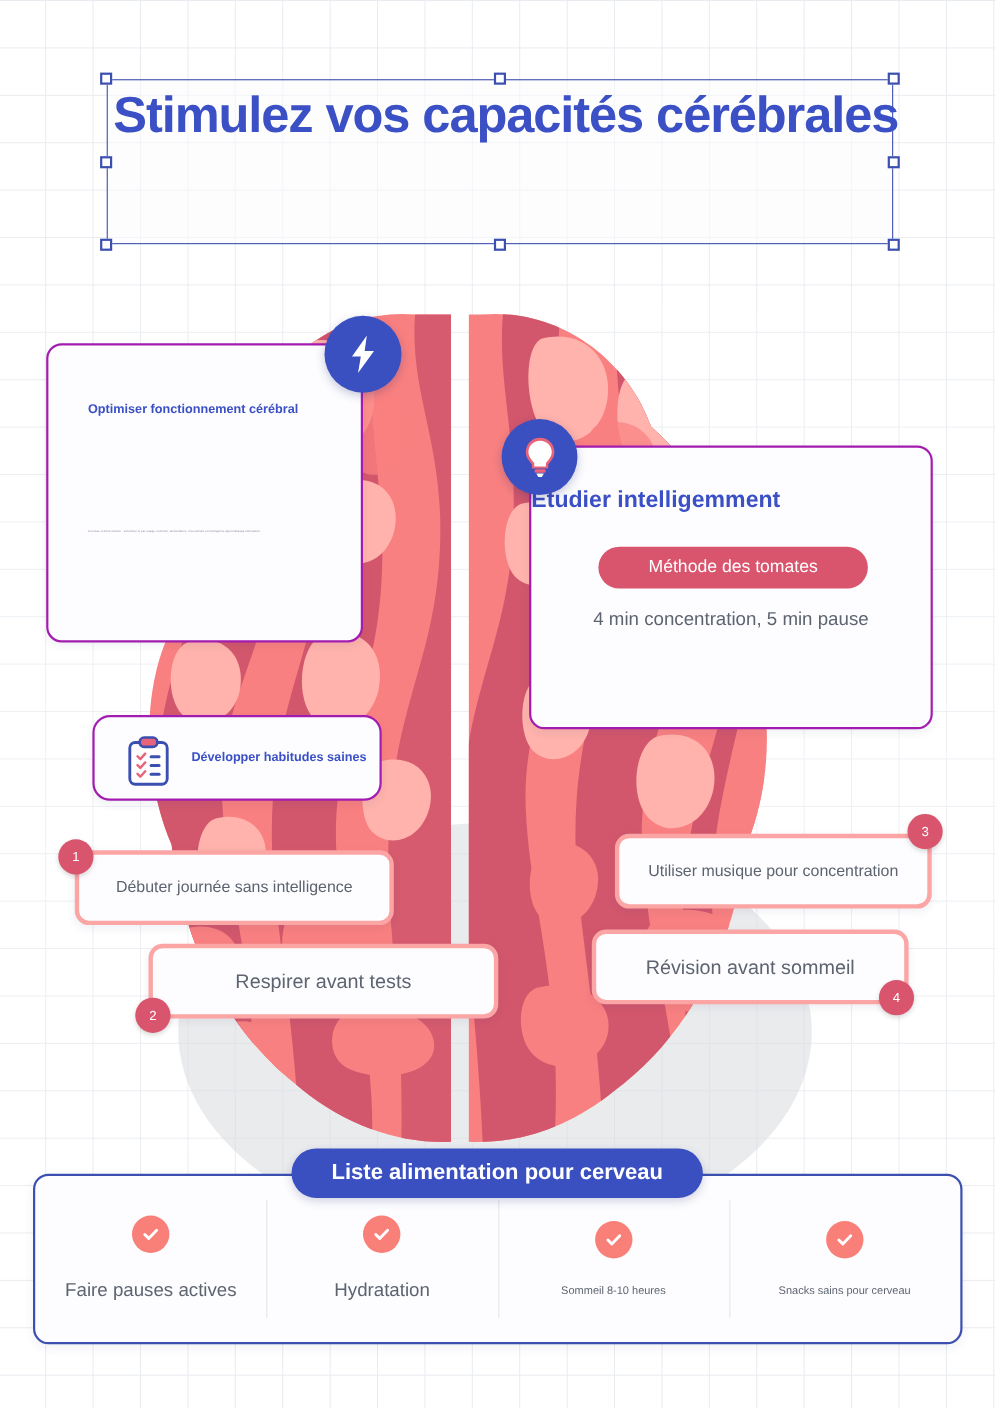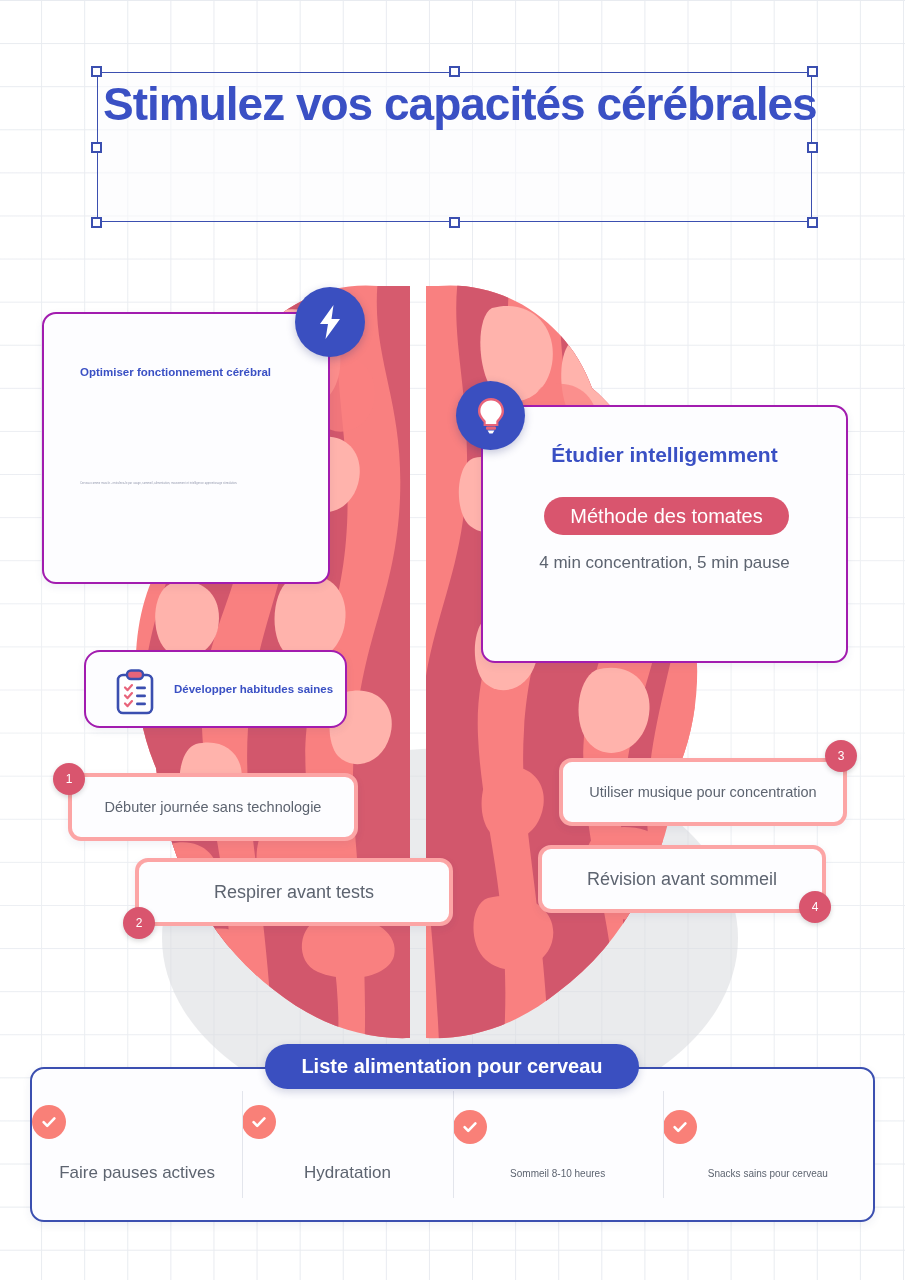--- a/index.html
+++ b/index.html
@@ -76,28 +76,28 @@
     font-size:11.5px;font-weight:bold;color:#3a50c4;white-space:nowrap;
   }
   #card-optimiser .card-micro{
     position:absolute;left:36px;top:168px;width:230px;
     font-size:2.6px;color:#8d93a8;line-height:1.5;letter-spacing:.1px;
   }
 
   
   #card-etudier{left:481px;top:405px;width:367px;height:258px;}
   #card-etudier .card-title{
-    position:absolute;left:0;right:0;top:36px;text-align:center;
+    position:absolute;left:0;right:0;top:36px;text-align:left;
     font-size:21px;font-weight:bold;color:#3a50c4;
   }
   #pill-tomates{
     position:absolute;left:61px;top:90px;width:245px;height:38px;
     background:#d9556e;border-radius:19px;
     display:flex;align-items:center;justify-content:center;
-    color:#ffffff;font-size:20px;
+    color:#ffffff;font-size:16px;
   }
   #card-etudier .card-sub{
     position:absolute;left:0;right:0;top:146px;text-align:center;
     font-size:17px;color:#5d6470;
   }
 
   
   #card-habitudes{left:84px;top:650px;width:263px;height:78px;border-radius:16px;}
   #card-habitudes .hab-label{
     position:absolute;left:88px;top:31px;
@@ -139,21 +139,21 @@
 
   
   #bottom-panel{
     position:absolute;left:30px;top:1067px;width:845px;height:155px;
     background:#fdfdff;border:2px solid #3b4fb0;border-radius:14px;
     box-sizing:border-box;display:flex;
     box-shadow:0 3px 10px rgba(40,50,110,.07);
   }
   .check-cell{
     flex:1;position:relative;
-    display:flex;flex-direction:column;justify-content:center;
+    display:flex;flex-direction:column;align-items:center;justify-content:center;
   }
   .check-cell + .check-cell::before{
     content:"";position:absolute;left:0;top:22px;bottom:22px;width:1px;background:#e3e5ec;
   }
   .check-circle{
     width:34px;height:34px;border-radius:50%;background:#f98078;
     display:flex;align-items:center;justify-content:center;margin-bottom:24px;
   }
   .check-circle svg{display:block}
   .check-label{color:#5d6470;text-align:center;line-height:1.2;}
@@ -322,21 +322,21 @@
       <path d="M11 26.5 l2.6 2.6 l4.4 -5" fill="none" stroke="#e8647a" stroke-width="2.2" stroke-linecap="round" stroke-linejoin="round"></path>
       <path d="M11 34.5 l2.6 2.6 l4.4 -5" fill="none" stroke="#e8647a" stroke-width="2.2" stroke-linecap="round" stroke-linejoin="round"></path>
       <rect x="22" y="17.5" width="10" height="2.8" rx="1.4" fill="#3b4fb0"></rect>
       <rect x="22" y="25.5" width="10" height="2.8" rx="1.4" fill="#3b4fb0"></rect>
       <rect x="22" y="33.5" width="10" height="2.8" rx="1.4" fill="#3b4fb0"></rect>
     </svg>
   </div>
   <div class="hab-label">Développer habitudes saines</div>
 </div>
 
-<div id="tip-1" class="tip-card">Débuter journée sans technologie</div>
+<div id="tip-1" class="tip-card">Débuter journée sans intelligence</div>
 <div id="badge-1" class="badge">1</div>
 
 <div id="tip-2" class="tip-card">Respirer avant tests</div>
 <div id="badge-2" class="badge">2</div>
 
 <div id="tip-3" class="tip-card">Utiliser musique pour concentration</div>
 <div id="badge-3" class="badge">3</div>
 
 <div id="tip-4" class="tip-card">Révision avant sommeil</div>
 <div id="badge-4" class="badge">4</div>

